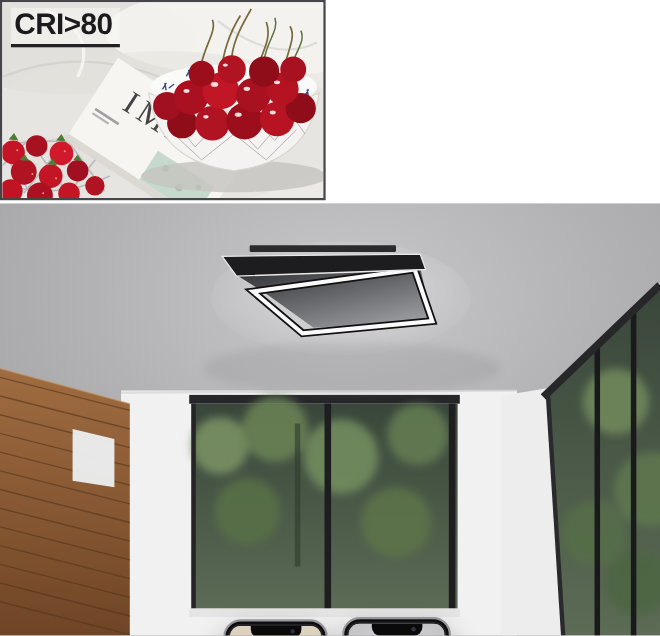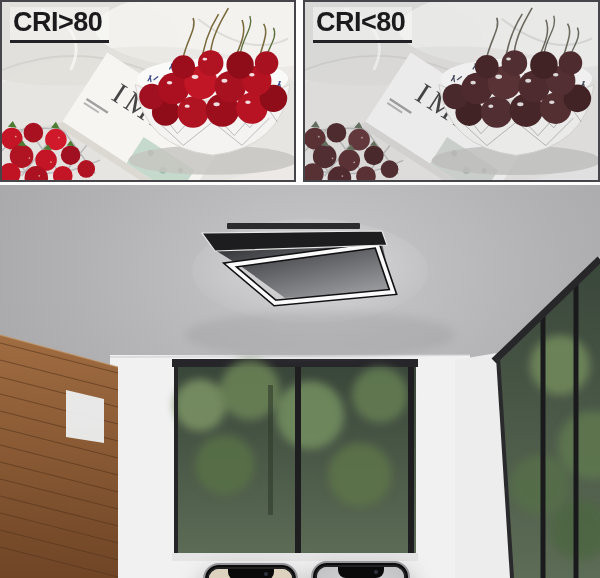--- a/index.html
+++ b/index.html
@@ -161,26 +161,20 @@
   </defs>
 </svg>
 
 <div class="canvas">
 
   <figure class="photo photo-left" style="margin:0">
     <svg class="scene" viewBox="0 0 298 183" preserveAspectRatio="xMidYMid slice">
         <use href="#cherry-scene"></use>
       </svg>
     <div class="cri-label">CRI&gt;80</div>
-  </figure>
-  <figure class="photo photo-right" style="margin:0">
-    <svg class="scene" viewBox="0 0 298 183" preserveAspectRatio="xMidYMid slice">
-        <use href="#cherry-scene"></use>
-      </svg>
-    <div class="cri-label">CRI&lt;80</div>
   </figure>
 
   <div class="room">
     <svg class="room-bg" viewBox="0 0 600 393" preserveAspectRatio="none">
       <defs>
         <radialGradient id="ceilGlow" cx=".53" cy=".22" r=".75">
           <stop offset="0" stop-color="#c8c7c9"></stop>
             <stop offset=".55" stop-color="#b1b0b2"></stop>
           <stop offset="1" stop-color="#a1a0a2"></stop>
         </radialGradient>

